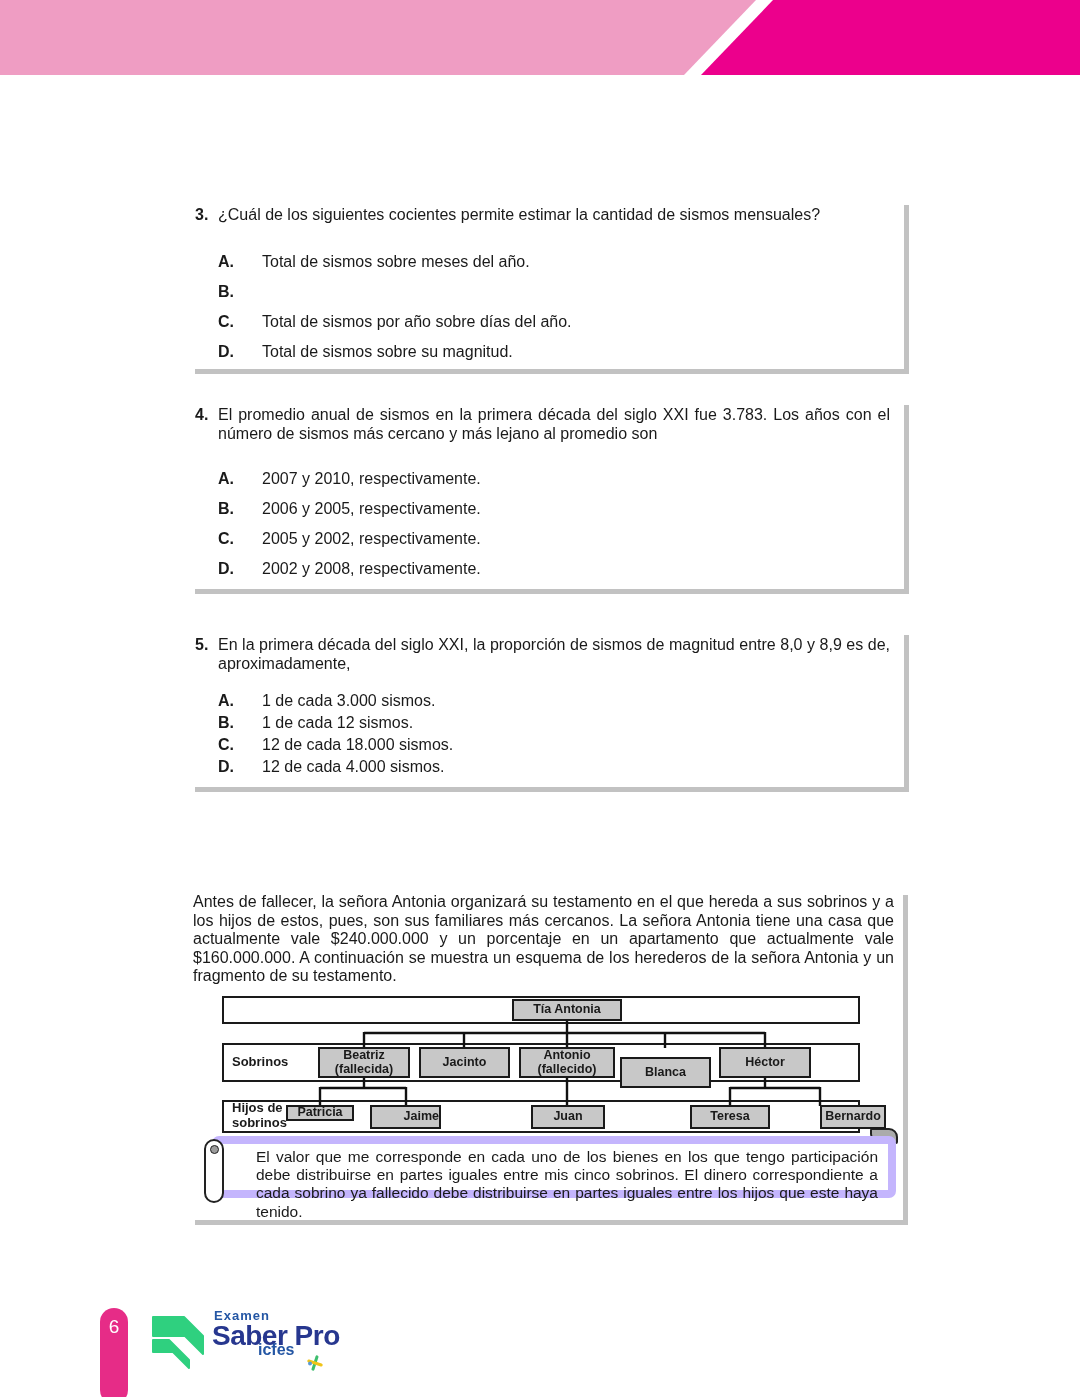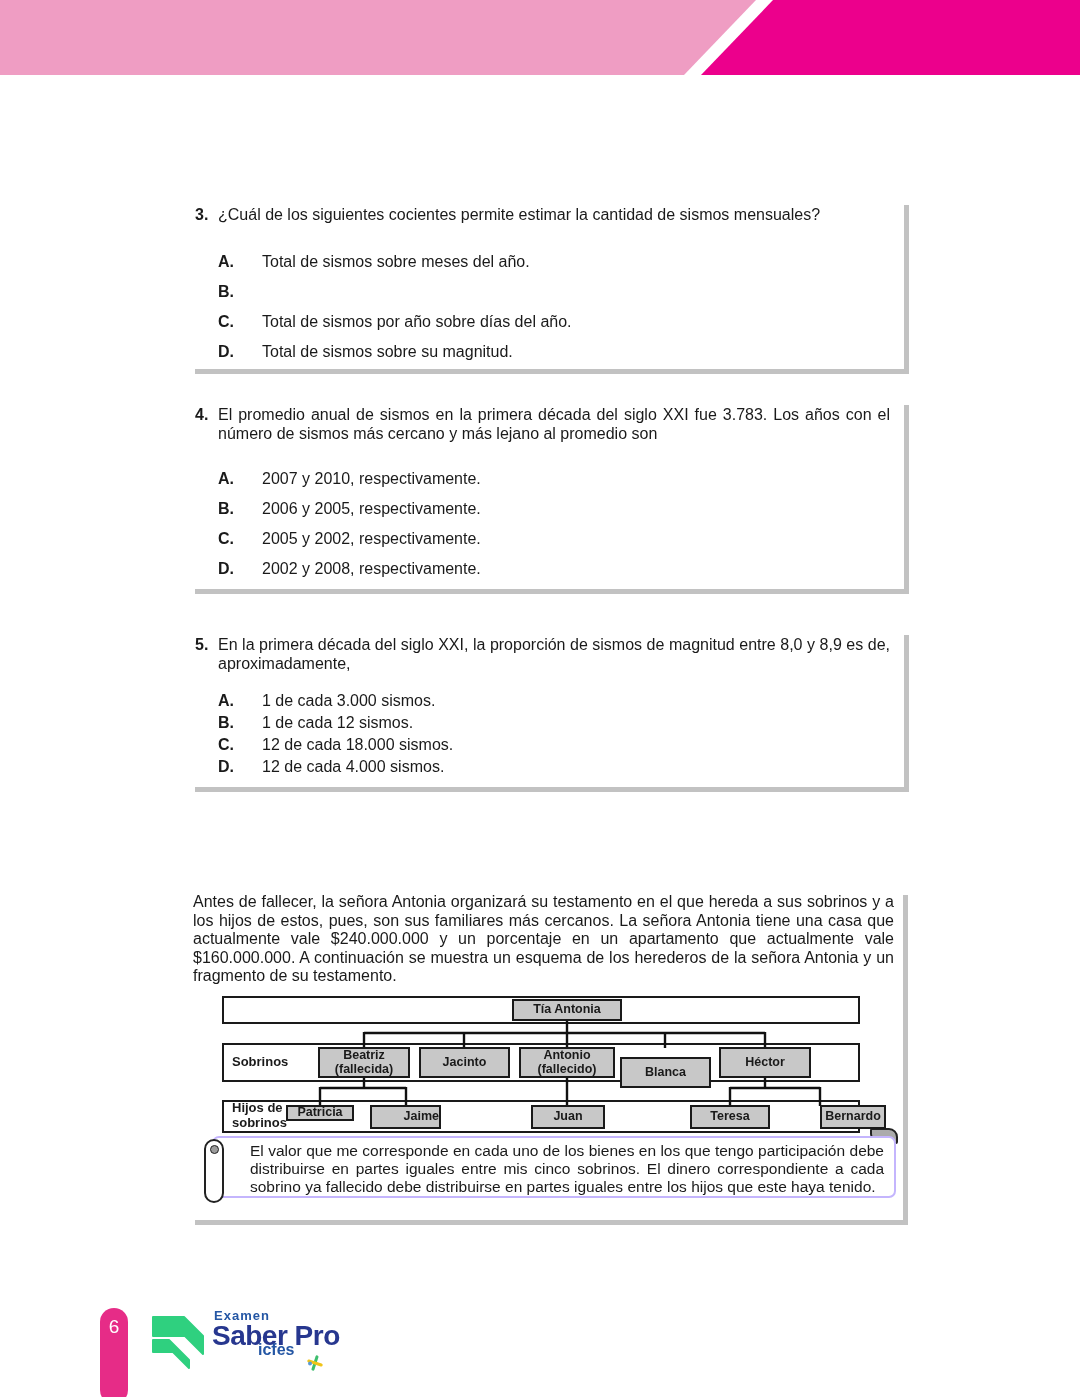--- a/index.html
+++ b/index.html
@@ -43,21 +43,21 @@
   .connectors { position:absolute; left:0; top:0; z-index:1; }
   .node { position:absolute; background:var(--box_gray,#C8C8C8); border:2px solid #1a1a1a; z-index:2;
           display:flex; flex-direction:column; align-items:center; justify-content:center;
           font-weight:700; font-size:12.5px; line-height:13.5px; text-align:center; }
   .gen-label { position:absolute; z-index:2; font-weight:700; font-size:13px; line-height:15px; }
   .member-note:empty { display:none; }
 
   
   .scroll { position:absolute; left:14px; top:246px; width:692px; height:64px; }
   .scroll-body { position:absolute; left:8px; top:0; width:684px; height:62px; background:#fff;
-      border:2px solid #c4b5fd; border-radius:7px; padding:4px 10px 0 36px;
+      border:8px solid #c4b5fd; border-radius:7px; padding:4px 10px 0 36px;
       font-size:15.5px; line-height:18.2px; text-align:justify; z-index:1; }
   .scroll-roll { position:absolute; left:0; top:3px; width:20px; height:64px; background:#fff;
       border:2px solid #222; border-radius:10px; z-index:2; }
   .scroll-roll-dot { position:absolute; left:4px; top:4px; width:9px; height:9px;
       background:#9c9c9c; border:1.5px solid #222; border-radius:50%; }
   .scroll-curl { position:absolute; right:-2px; top:-8px; width:28px; height:16px;
       background:#ababab; border:2px solid #222; border-radius:2px 9px 2px 10px; z-index:0; }
 
   
   .page-num-pill { position:absolute; left:100px; top:1308px; width:28px; height:96px;

